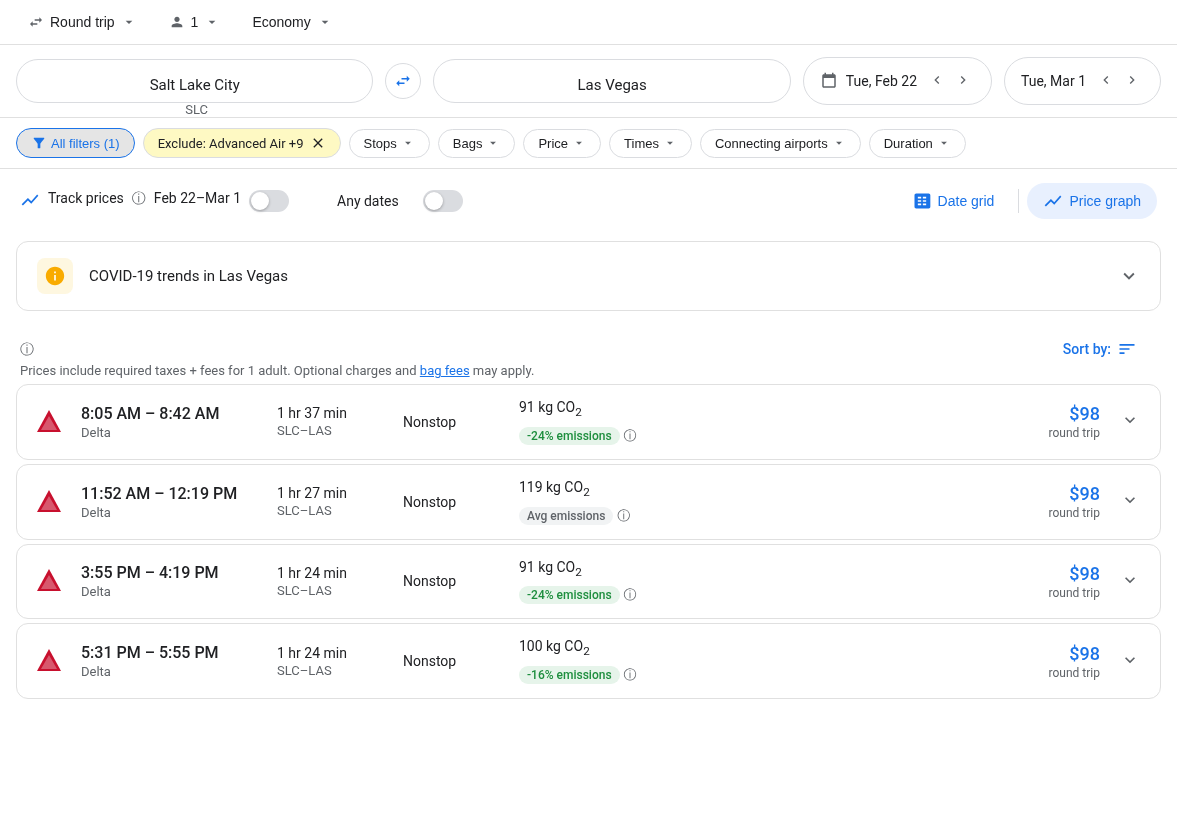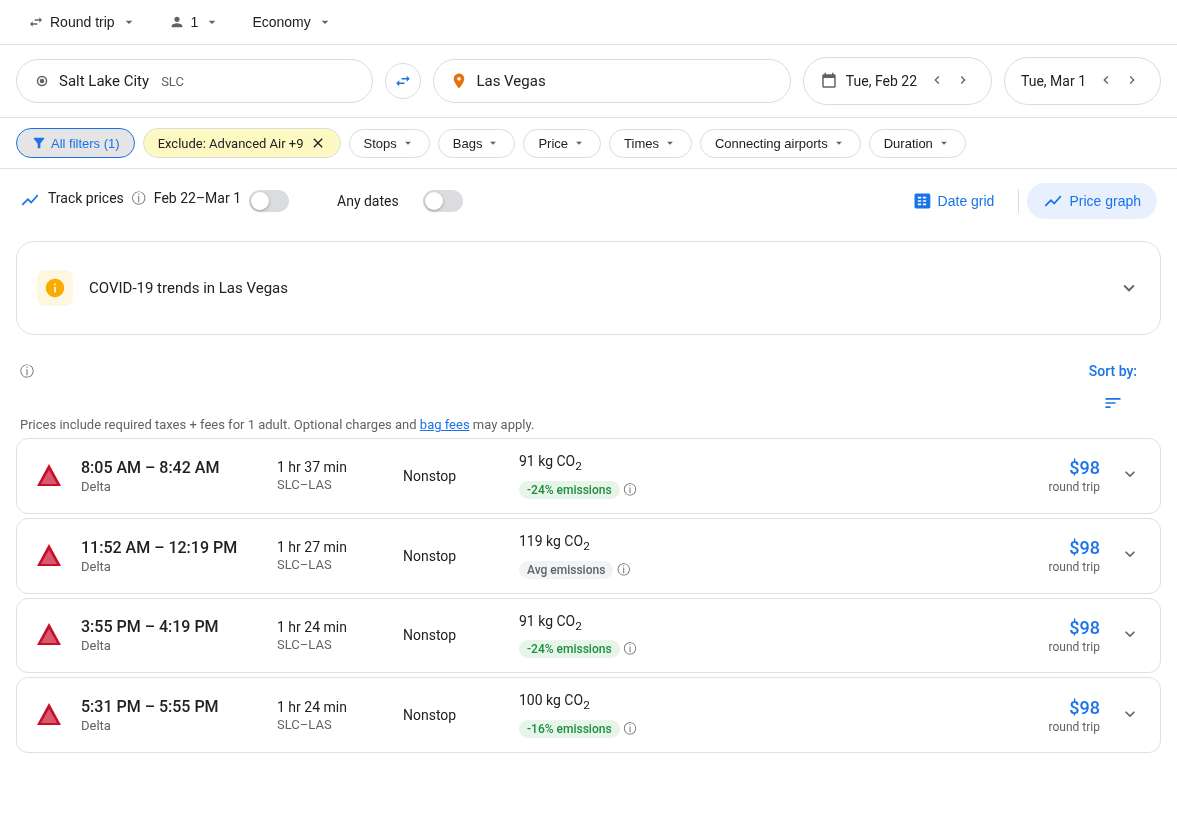--- a/index.html
+++ b/index.html
@@ -6,21 +6,21 @@
     body { font-family: 'Google Sans', Roboto, Arial, sans-serif; background: #fff; color: #202124; font-size: 14px; }
 
     
     .top-bar { display: flex; align-items: center; padding: 8px 16px; border-bottom: 1px solid #e0e0e0; gap: 8px; }
     .top-bar-btn { display: flex; align-items: center; gap: 6px; padding: 6px 12px; border-radius: 24px; border: none; background: transparent; cursor: pointer; font-size: 14px; color: #202124; }
     .top-bar-btn svg { width: 16px; height: 16px; fill: #5f6368; }
     .chevron-icon { width: 14px; height: 14px; fill: #5f6368; }
 
     
     .search-row { display: flex; align-items: center; padding: 12px 16px; gap: 12px; border-bottom: 1px solid #e0e0e0; }
-    .search-field { display: flex; align-items: center; gap: 8px; border: 1px solid #dadce0; border-radius: 24px; padding: 8px 16px; min-width: 200px; cursor: pointer; height: 44px; }
+    .search-field { display: flex; align-items: center; gap: 8px; border: 1px solid #dadce0; border-radius: 24px; padding: 8px 16px; min-width: 200px; cursor: pointer; height: 44px; flex-direction: column; }
     .search-field.origin { flex: 1; }
     .search-field.destination { flex: 1; }
     .search-field-text { font-size: 15px; color: #202124; }
     .search-field-code { font-size: 13px; color: #5f6368; margin-left: 4px; }
     .swap-btn { display: flex; align-items: center; justify-content: center; width: 36px; height: 36px; border-radius: 50%; border: 1px solid #dadce0; background: #fff; cursor: pointer; flex-shrink: 0; }
     .date-field { display: flex; align-items: center; gap: 8px; border: 1px solid #dadce0; border-radius: 24px; padding: 8px 16px; cursor: pointer; height: 48px; }
     .date-nav { display: flex; align-items: center; gap: 2px; }
     .date-nav-btn { background: transparent; border: none; cursor: pointer; padding: 4px; border-radius: 50%; }
 
     
@@ -35,31 +35,31 @@
     .track-left { display: flex; gap: 8px; }
     .info-icon { color: #5f6368; font-size: 14px; cursor: pointer; }
     .toggle { width: 40px; height: 22px; border-radius: 11px; background: #dadce0; cursor: pointer; position: relative; display: inline-block; flex-shrink: 0; }
     .toggle-knob { width: 18px; height: 18px; border-radius: 50%; background: #fff; position: absolute; top: 2px; left: 2px; box-shadow: 0 1px 3px rgba(0,0,0,0.3); transition: left 0.2s; }
     .track-right { margin-left: auto; display: flex; align-items: center; gap: 8px; }
     .date-grid-btn { display: flex; align-items: center; gap: 6px; padding: 8px 16px; border-radius: 24px; border: none; background: transparent; cursor: pointer; font-size: 14px; color: #1a73e8; }
     .price-graph-btn { display: flex; align-items: center; gap: 6px; padding: 8px 16px; border-radius: 24px; border: none; background: #e8f0fe; cursor: pointer; font-size: 14px; color: #1a73e8; font-weight: 500; }
     .divider-v { width: 1px; height: 24px; background: #dadce0; }
 
     
-    .covid-banner { margin: 8px 16px; border: 1px solid #e0e0e0; border-radius: 18px; padding: 28px 20px; display: flex; align-items: center; gap: 16px; cursor: pointer; }
+    .covid-banner { margin: 8px 16px; border: 1px solid #e0e0e0; border-radius: 12px; padding: 16px 20px; display: flex; align-items: center; gap: 16px; cursor: pointer; }
     .covid-icon { width: 36px; height: 36px; border-radius: 8px; background: #fef7e0; display: flex; align-items: center; justify-content: center; flex-shrink: 0; }
     .covid-text { font-size: 15px; color: #202124; flex: 1; }
     .expand-icon { color: #5f6368; font-size: 20px; }
 
     
     .section-header { padding: 20px 20px 6px; }
     .section-title { font-size: 20px; font-weight: 500; color: #202124; display: flex; align-items: center; gap: 8px; }
     .section-subtitle { font-size: 13px; color: #5f6368; margin-top: 4px; }
     .bag-fees-link { color: #1a73e8; text-decoration: underline; cursor: pointer; }
-    .sort-row { display: flex; align-items: center; gap: 14px; margin-left: auto; padding-right: 20px; flex-direction: column; }
+    .sort-row { display: flex; align-items: center; gap: 6px; margin-left: auto; padding-right: 20px; }
     .sort-label { color: #1a73e8; font-size: 14px; font-weight: 500; }
     .section-header-row { display: flex; align-items: baseline; }
 
     
     .flight-list { padding: 0 16px; }
     .flight-row { display: flex; align-items: center; border: 1px solid #e0e0e0; border-radius: 12px; padding: 14px 16px; margin-bottom: 4px; cursor: pointer; gap: 16px; }
     .airline-logo { width: 32px; height: 32px; flex-shrink: 0; }
     .flight-time { min-width: 180px; }
     .flight-time-text { font-size: 16px; font-weight: 500; color: #202124; }
     .flight-airline { font-size: 13px; color: #5f6368; margin-top: 2px; }

